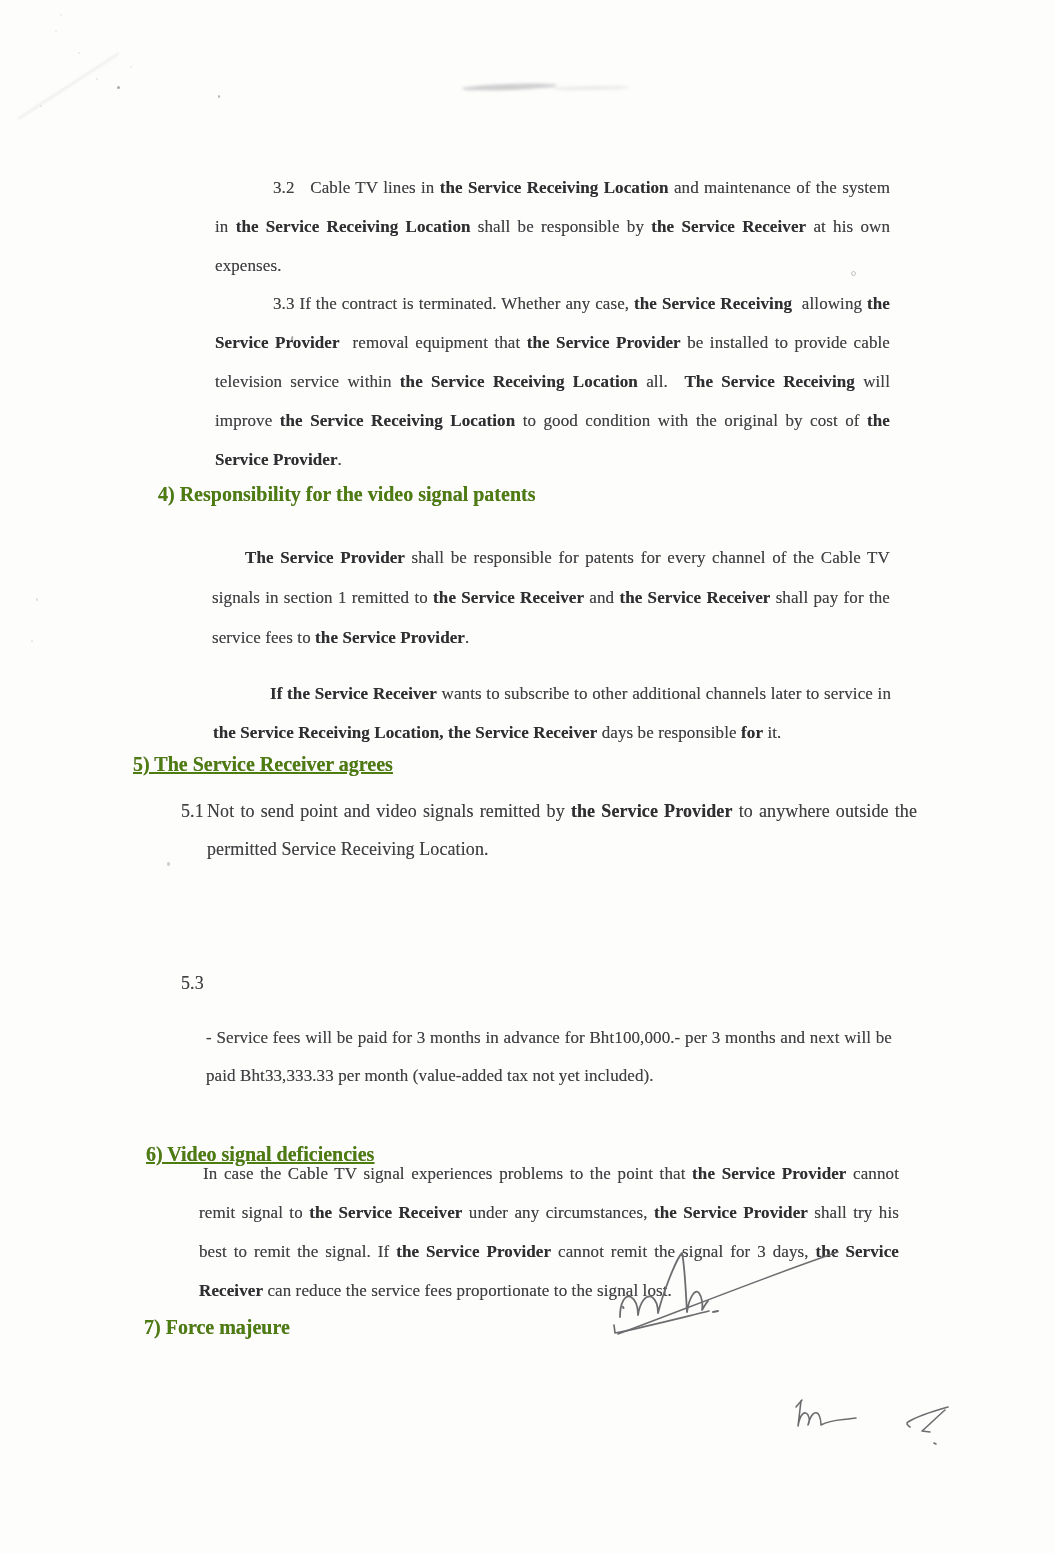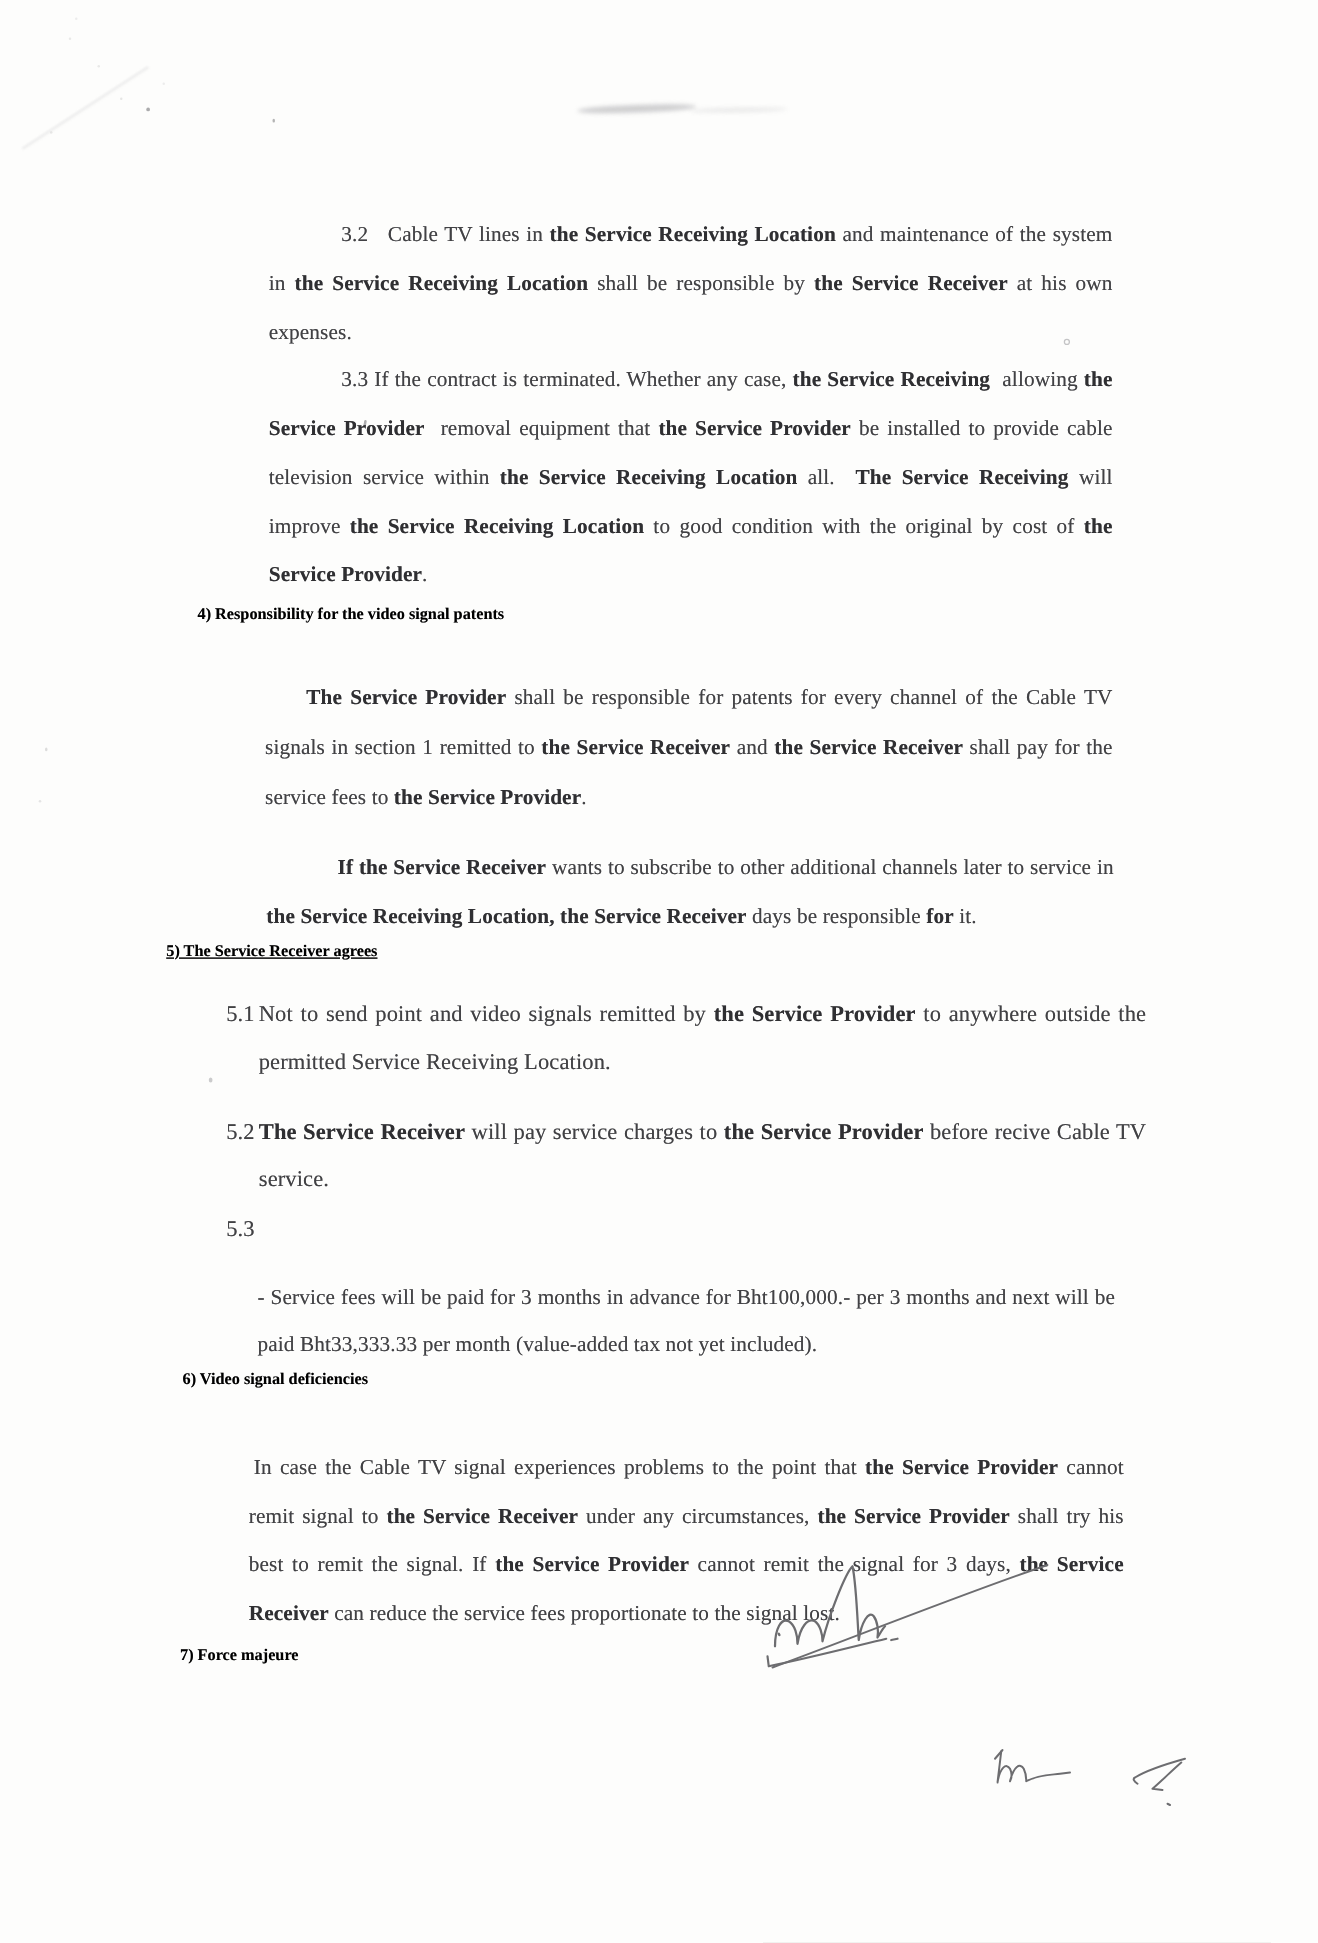--- a/index.html
+++ b/index.html
@@ -16,41 +16,41 @@
     position:absolute;
     font-size:17px;
     line-height:39px;
     text-align:justify;
     letter-spacing:0.1px;
     text-shadow:0 0 0.5px rgba(62,62,66,0.55);
   }
   .block .b{font-weight:bold;color:#2f2f32;font-family:Liberation Serif, serif;}
   .heading{
     position:absolute;
-    font-size:13px;
+    font-size:20px;
     font-weight:bold;
-    color:#000000;
+    color:#4d7c0f;
     white-space:nowrap;
     text-shadow:0 0 0.5px rgba(47,47,50,0.55);
   }
   .p32{left:215px;top:151px;width:675px;text-indent:58px;}
   .p33{left:215px;top:267px;width:675px;text-indent:58px;}
   .h4{left:158px;top:483px;}
   .p41{left:212px;top:521px;width:678px;text-indent:33px;line-height:40px;}
   .p42{left:213px;top:657px;width:678px;text-indent:57px;}
   .h5{left:133px;top:753px;text-decoration:underline;}
   .item{position:absolute;font-size:18px;line-height:38px;text-align:justify;
         padding-left:26px;letter-spacing:0.1px;text-shadow:0 0 0.5px rgba(62,62,66,0.55);}
   .item .num{position:absolute;left:0;top:0;}
   .item .b{font-weight:bold;color:#2f2f32;}
   .i51{left:181px;top:792px;width:710px;}
   .i52{left:181px;top:886px;width:710px;}
   .i53{left:181px;top:964px;width:710px;}
   .p53a{left:206px;top:1002px;width:686px;line-height:38px;}
-  .h6{left:146px;top:1095px;}
+  .h6{left:146px;top:1143px;text-decoration:underline;}
   .p6{left:199px;top:1137px;width:700px;text-indent:4px;}
   .h7{left:144px;top:1316px;}
   .mark{position:absolute;background:#5a5a5e;border-radius:50%;}
   .smudge{position:absolute;border-radius:50%;filter:blur(1.5px);}
   .crease{position:absolute;background:rgba(150,150,155,0.16);filter:blur(1px);}
   svg.hand{position:absolute;overflow:visible;}
   svg.hand path{fill:none;stroke:#6d6d70;stroke-linecap:round;stroke-linejoin:round;}
 </style>
 </head>
 <body>
@@ -84,24 +84,20 @@
 
   <p class="block p42"><span class="b">If the Service Receiver</span><span> wants to subscribe to other additional channels later to service in </span><span class="b">the Service Receiving Location,</span><span> </span><span class="b">the Service Receiver</span><span> days be responsible </span><span class="b">for</span><span> it.</span></p>
 
   <div class="heading h5">5) The Service Receiver agrees</div>
 
   <div class="item i51">
     <span class="num">5.1</span>
     <span><span>Not to send point and video signals remitted by </span><span class="b">the Service Provider</span><span> to anywhere outside the permitted Service Receiving Location.</span></span>
   </div>
 
-  <div class="item i52">
-    <span class="num">5.2</span>
-    <span><span class="b">The Service Receiver</span><span> will pay service charges to </span><span class="b">the Service Provider</span><span> before recive Cable TV service.</span></span>
-  </div>
 
   <div class="item i53">
     <span class="num">5.3</span>
   </div>
 
   <p class="block p53a"><span>- Service fees will be paid for 3 months in advance for Bht100,000.- per 3 months and next will be paid Bht33,333.33 per month (value-added tax not yet included).</span></p>
 
   <div class="heading h6">6) Video signal deficiencies</div>
 
   <p class="block p6"><span>In case the Cable TV signal experiences problems to the point that </span><span class="b">the Service Provider</span><span> cannot remit signal to </span><span class="b">the Service Receiver</span><span> under any circumstances, </span><span class="b">the Service Provider</span><span> shall try his best to remit the signal. If </span><span class="b">the Service Provider</span><span> cannot remit the signal for 3 days, </span><span class="b">the Service Receiver</span><span> can reduce the service fees proportionate to the signal lost.</span></p>

